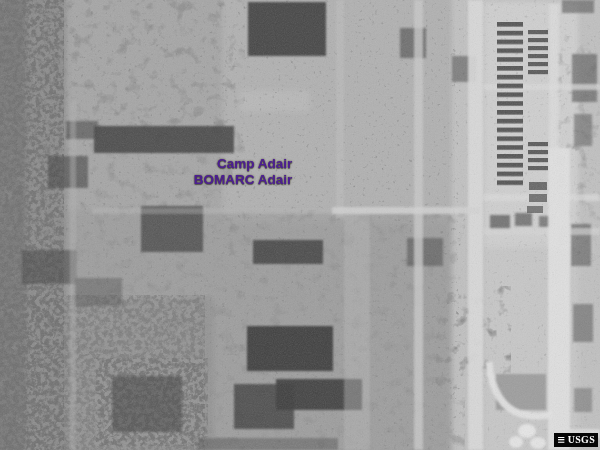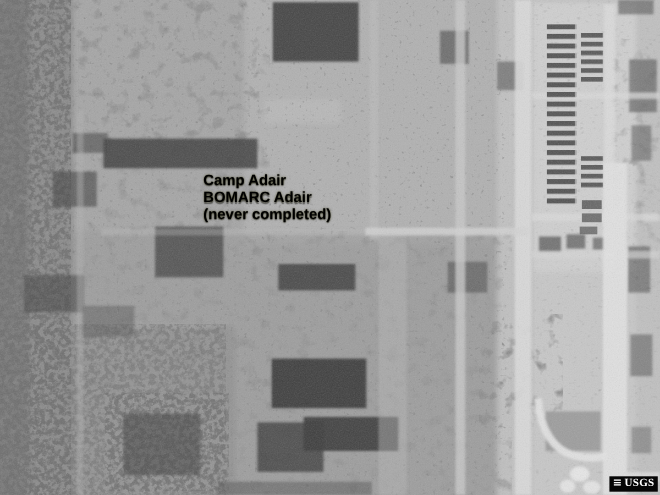--- a/index.html
+++ b/index.html
@@ -3,23 +3,23 @@
 <meta charset="utf-8">
 <style>
   html,body{margin:0;padding:0;background:#222;}
   .stage{
     position:relative;width:600px;height:450px;overflow:hidden;
     background:#a6a6a6;font-family:"Liberation Sans",sans-serif;
   }
   .stage svg{position:absolute;left:0;top:0;display:block;}
   .caption{
     position:absolute;left:243px;top:156px;transform:translateX(-50%);
-    text-align:left;white-space:nowrap;
+    text-align:right;white-space:nowrap;
     font:700 13.5px/15.5px "Liberation Sans",sans-serif;
-    color:#000000;
+    color:#4c1d95;
     text-shadow:0 0 2px rgba(45,45,0,.8),0 1px 1px rgba(0,0,0,.45);
     z-index:3;
   }
   .usgs{
     position:absolute;right:2px;bottom:3px;height:14px;min-width:36px;
     background:#060606;color:#fff;display:flex;align-items:center;
     justify-content:center;gap:2px;padding:0 3px;z-index:3;
     font:700 10px/14px "Liberation Serif",serif;letter-spacing:.3px;
   }
   .usgs-icon{font-size:10px;line-height:1;font-family:"DejaVu Sans",sans-serif;}
@@ -143,21 +143,20 @@
       <rect x="529" y="194" width="18" height="8" fill="#4f4f4f" opacity="0.75"></rect>
       <rect x="527" y="206" width="16" height="7" fill="#4f4f4f" opacity="0.7"></rect>
     </g>
 
     <rect x="0" y="0" width="600" height="450" filter="url(#fGrain)" opacity="0.17"></rect>
   </svg>
 
   <div class="caption">
     <div>Camp Adair</div>
     <div>BOMARC Adair</div>
-    <div>(never completed)</div>
   </div>
 
   <div class="usgs">
     <span class="usgs-icon">≡</span>
     <span>USGS</span>
   </div>
 
 </div>
 
 </body></html>

